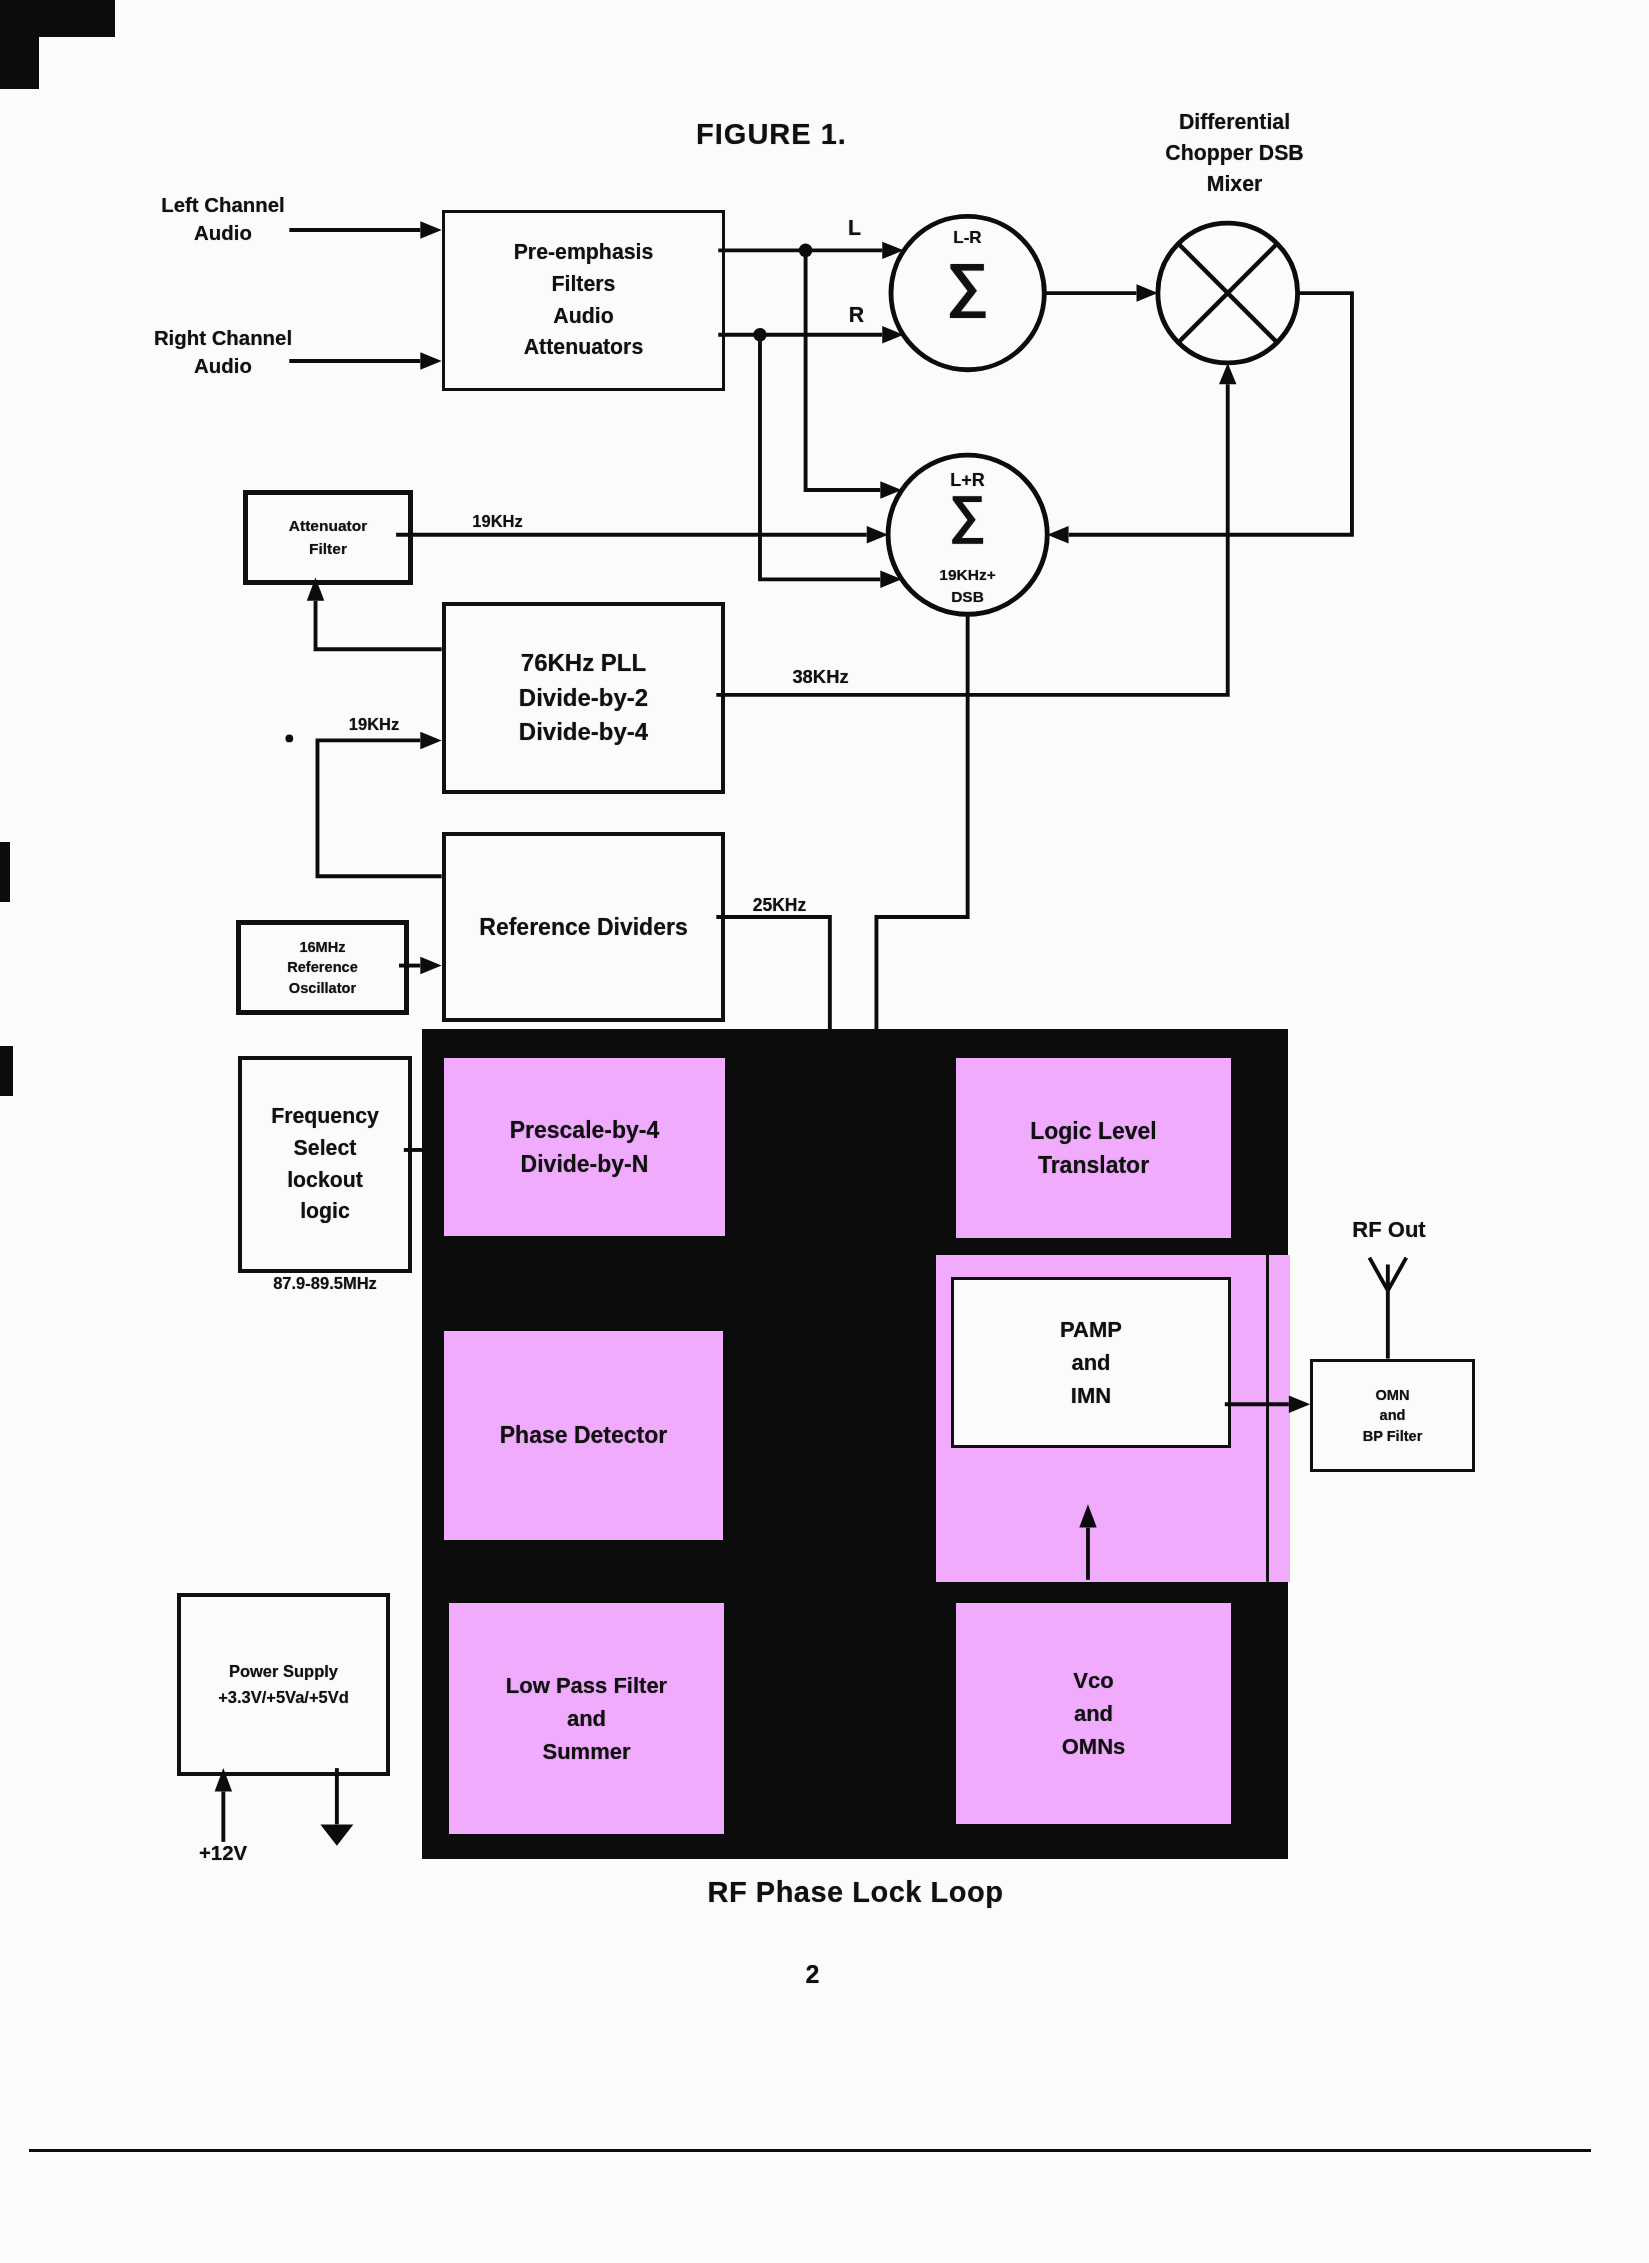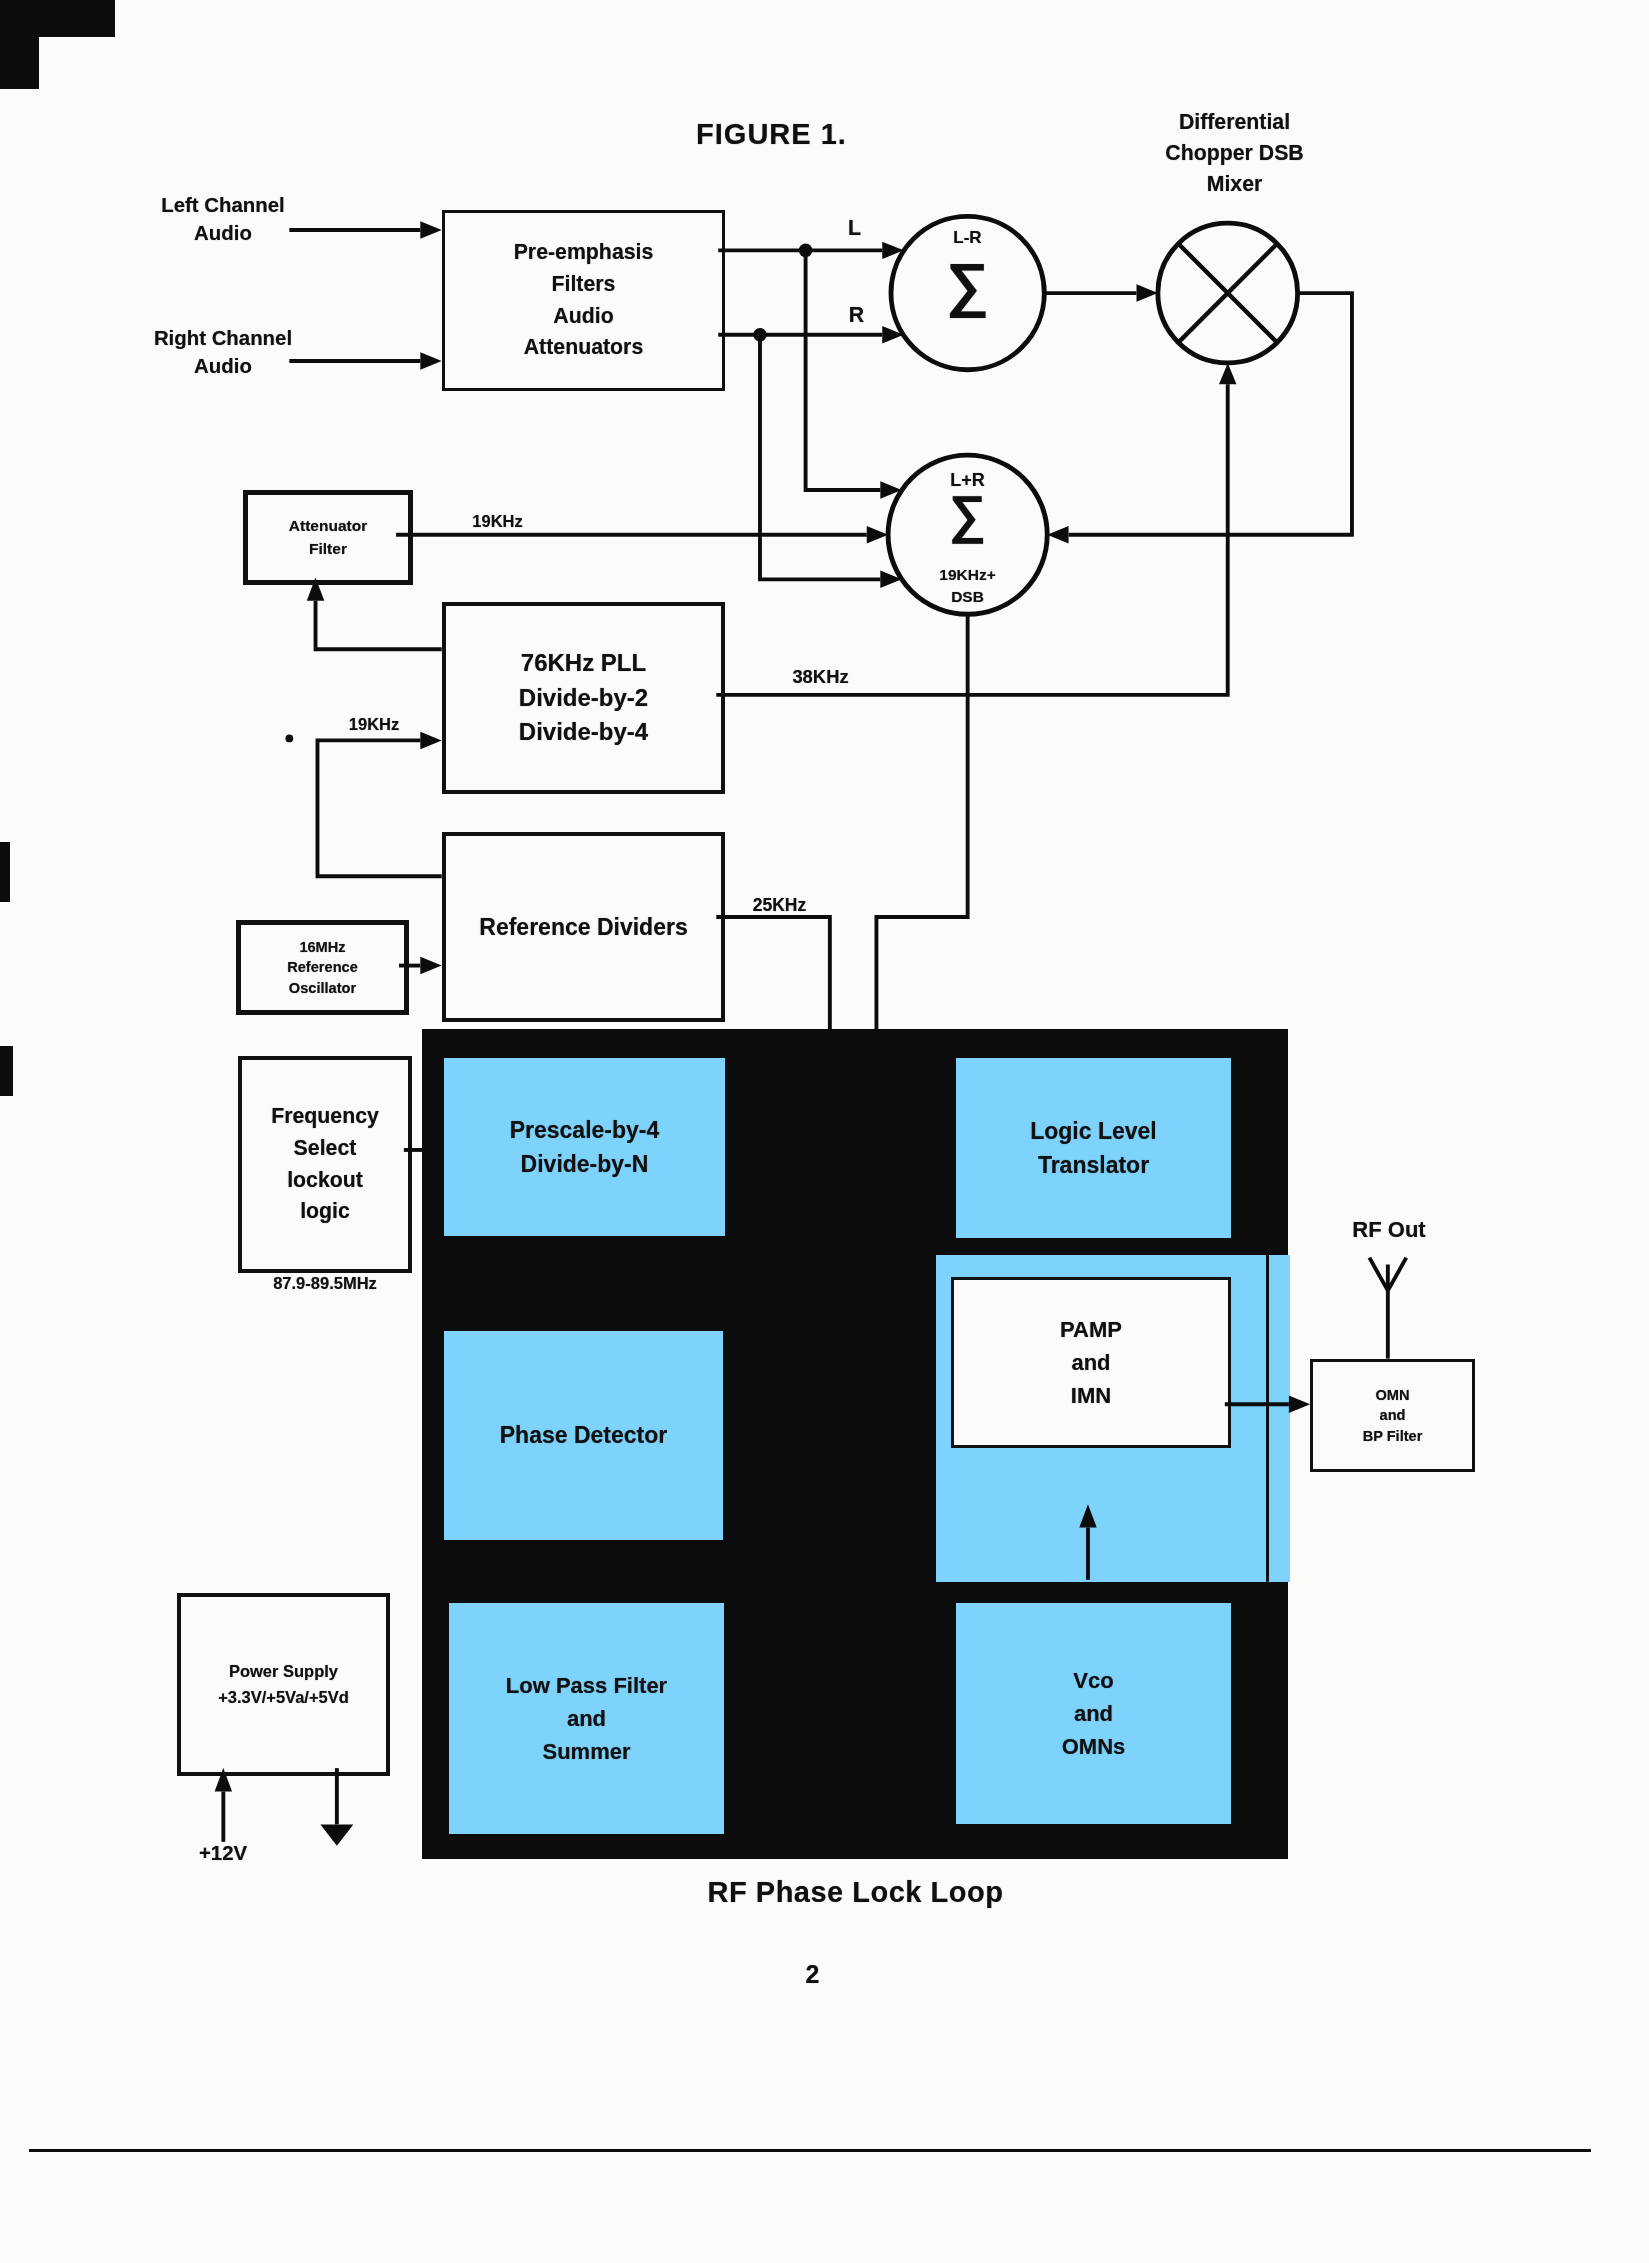--- a/index.html
+++ b/index.html
@@ -1,20 +1,20 @@
 <!DOCTYPE html>
 <html><head>
 <meta charset="utf-8">
 <style>
   html,body{margin:0;padding:0;background:#e8e8e6;}
   #page{position:relative;width:1650px;height:2264px;background:#fbfbf9;overflow:hidden;
         font-family:"Liberation Sans", sans-serif;color:#101010;}
   .box{position:absolute;background:#fbfbf9;border:3.9px solid #101010;z-index:1;
        display:flex;align-items:center;justify-content:center;text-align:center;}
-  .wbox{position:absolute;background:#7dd3fc;z-index:1;
+  .wbox{position:absolute;background:#f0abfc;z-index:1;
         display:flex;align-items:center;justify-content:center;text-align:center;}
   .blackbox{position:absolute;background:#0c0c0c;z-index:0;}
   .lbl{position:absolute;z-index:3;text-align:center;font-weight:700;white-space:pre-line;
        text-shadow:0 0 1px rgba(16,16,16,.55);}
   .boxtext{font-weight:700;white-space:pre-line;line-height:1.5;text-shadow:0 0 1px rgba(16,16,16,.55);}
   svg.layer{position:absolute;left:0;top:0;z-index:2;pointer-events:none;}
   .artifact{position:absolute;background:#0c0c0c;z-index:4;}
 </style>
 </head>
 <body>

